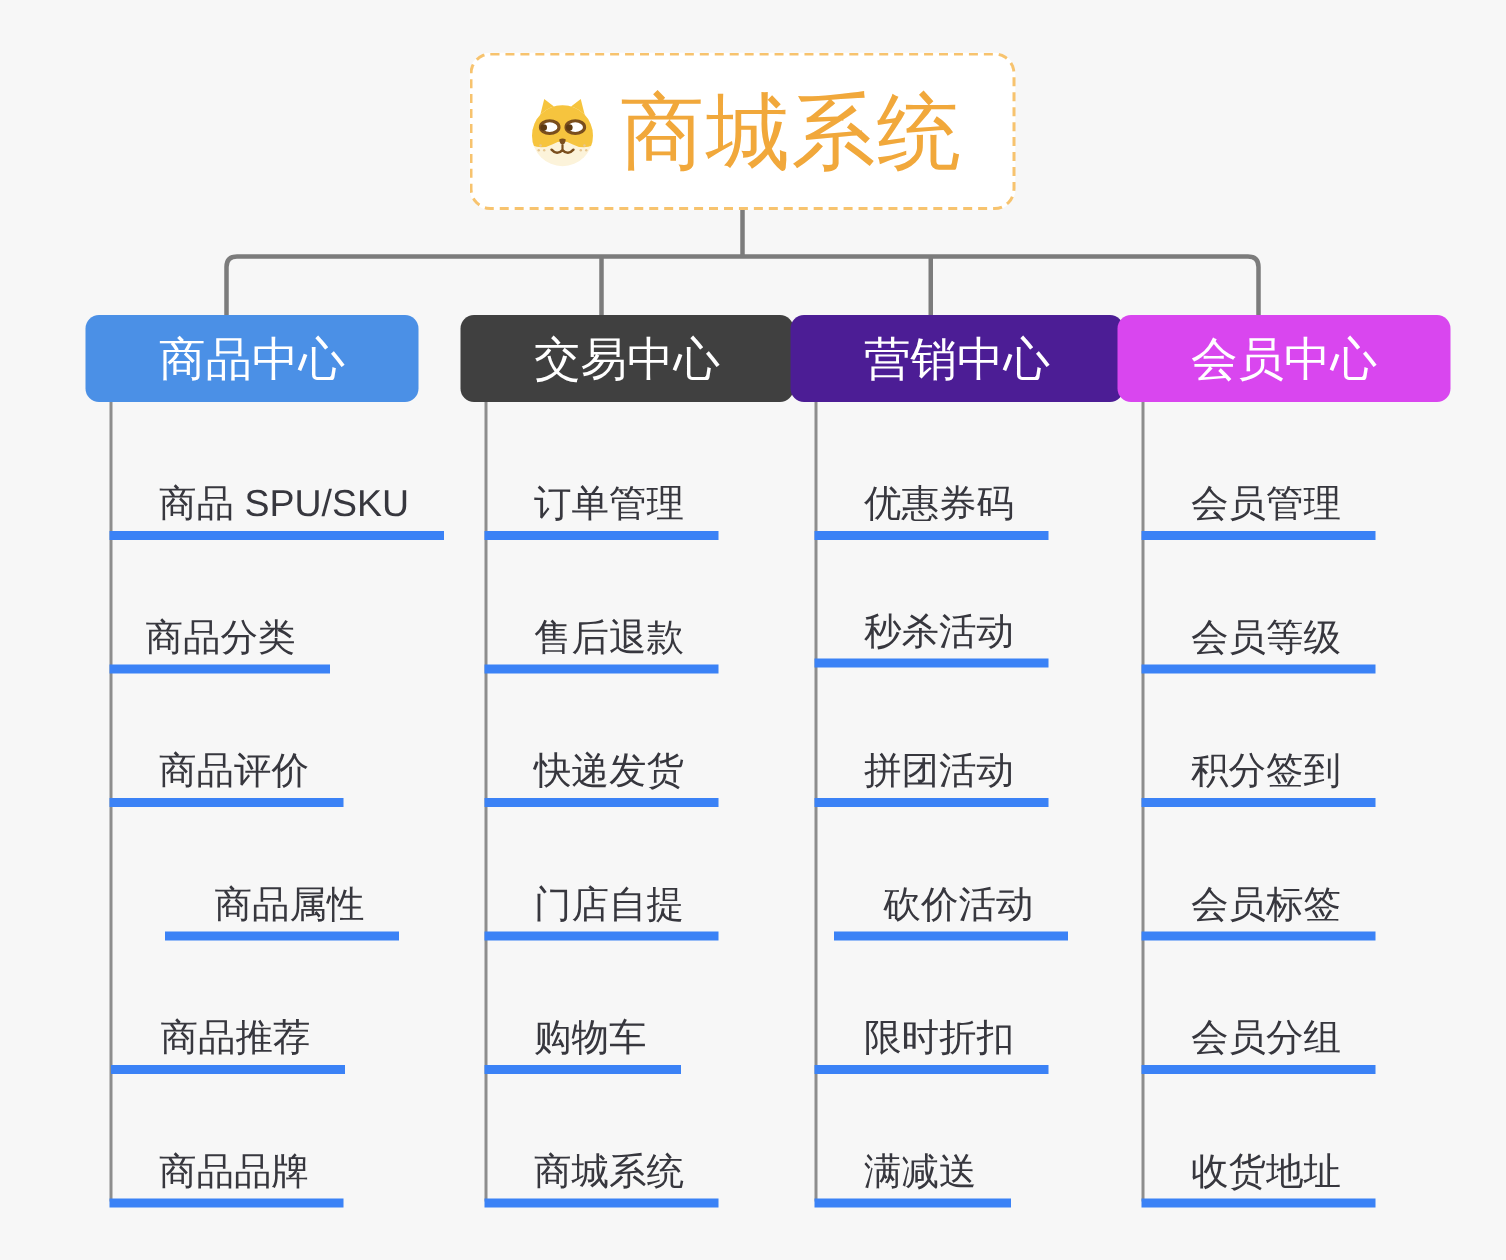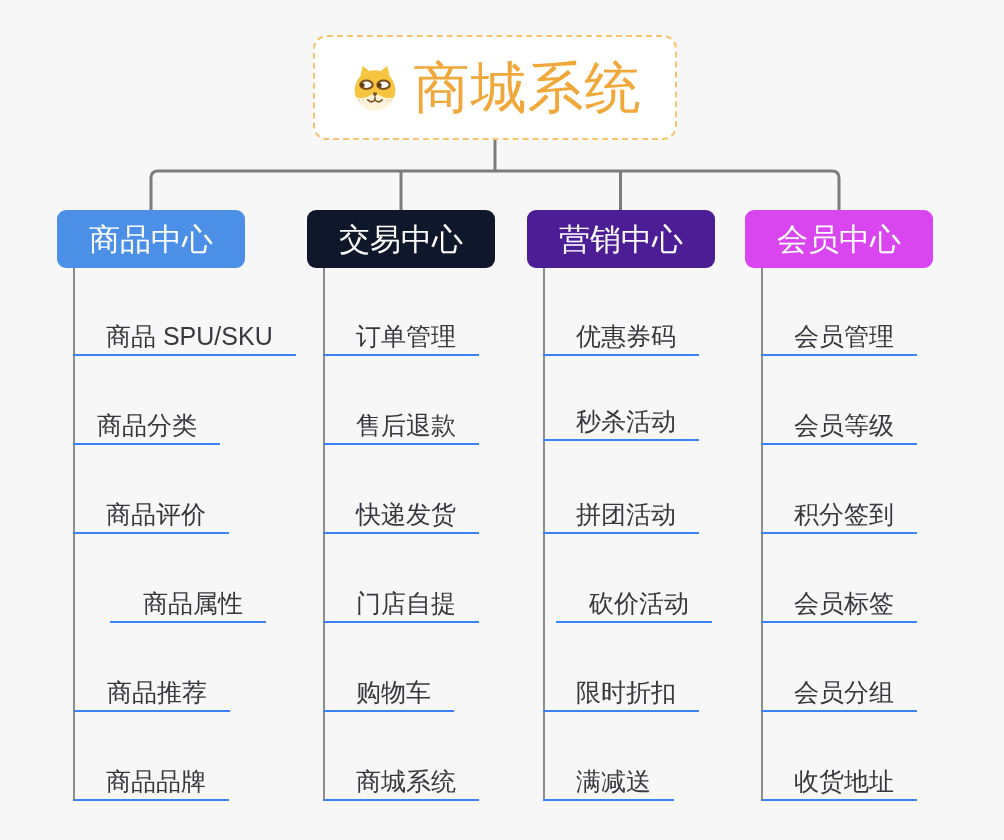--- a/index.html
+++ b/index.html
@@ -13,30 +13,30 @@
   .root-node{
     position:absolute;left:313px;top:35px;width:364px;height:105px;
     box-sizing:border-box;background:#ffffff;
     border:2px dashed #f7c36e;border-radius:14px;
     display:flex;align-items:center;justify-content:center;gap:13px;
     z-index:2;
   }
   .root-title{font-size:56px;line-height:1;color:#f1a83b;letter-spacing:1px}
   .dog-icon{width:52px;height:50px;display:inline-flex}
   .branch-header{
-    position:absolute;width:188px;height:58px;border-radius:9px;
+    position:absolute;width:222px;height:58px;border-radius:9px;
     display:flex;align-items:center;justify-content:center;
     color:#ffffff;font-size:31px;line-height:1;z-index:2;cursor:default;
   }
   .col-line{position:absolute;width:2px;background:#8d8d8d;z-index:1}
   .leaf{
     position:absolute;z-index:1;white-space:nowrap;
     font-size:25px;line-height:26px;color:#37373e;
     padding:0 23px 5px 33px;
-    border-bottom:2px solid #3b82f6;
+    border-bottom:6px solid #3b82f6;
   }
 </style>
 </head>
 <body>
 
 <div class="canvas">
 
   <svg class="connectors" width="1004" height="840" viewBox="0 0 1004 840">
     <g fill="none" stroke="#7c7c7c" stroke-width="3">
       <path d="M495 140 L495 171"></path>
@@ -78,21 +78,21 @@
 
   <div id="branches">
       <div class="branch-header" style="left: 57px; top: 210px; background: rgb(75, 144, 230);">商品中心</div>
       <div class="col-line" style="left: 73px; top: 268px; height: 533px;"></div>
       <div class="leaf" style="left: 73px; top: 323px;">商品 SPU/SKU</div>
       <div class="leaf" style="left: 73px; top: 412px; padding-left: 24px;">商品分类</div>
       <div class="leaf" style="left: 73px; top: 501px;">商品评价</div>
       <div class="leaf" style="left: 90px; top: 590px; margin-left: 20px;">商品属性</div>
       <div class="leaf" style="left: 74px; top: 679px;">商品推荐</div>
       <div class="leaf" style="left: 73px; top: 768px;">商品品牌</div>
-      <div class="branch-header" style="left: 307px; top: 210px; background: #0f172a;">交易中心</div>
+      <div class="branch-header" style="left: 307px; top: 210px; background: #404040;">交易中心</div>
       <div class="col-line" style="left: 323px; top: 268px; height: 533px;"></div>
       <div class="leaf" style="left: 323px; top: 323px;">订单管理</div>
       <div class="leaf" style="left: 323px; top: 412px;">售后退款</div>
       <div class="leaf" style="left: 323px; top: 501px;">快递发货</div>
       <div class="leaf" style="left: 323px; top: 590px;">门店自提</div>
       <div class="leaf" style="left: 323px; top: 679px;">购物车</div>
       <div class="leaf" style="left: 323px; top: 768px;">商城系统</div>
       <div class="branch-header" style="left: 527px; top: 210px; background: #4c1d95;">营销中心</div>
       <div class="col-line" style="left: 543px; top: 268px; height: 533px;"></div>
       <div class="leaf" style="left: 543px; top: 323px;">优惠券码</div>

